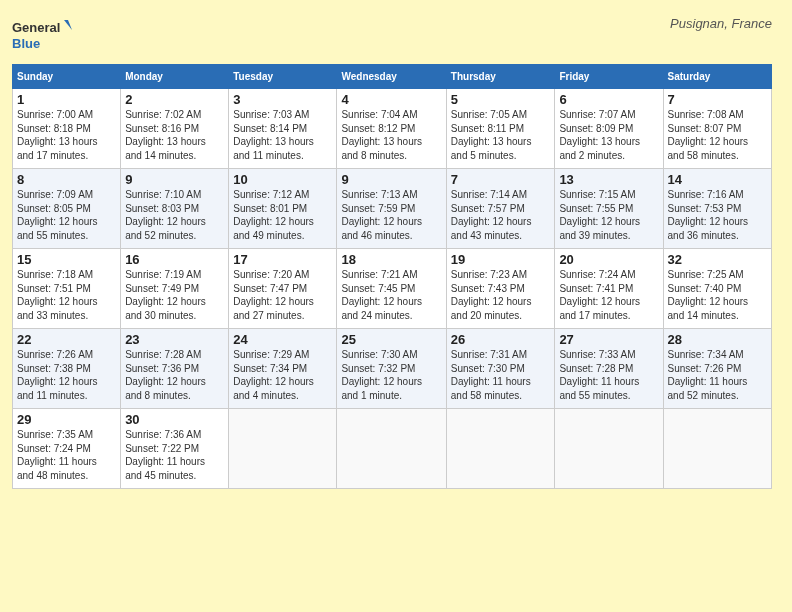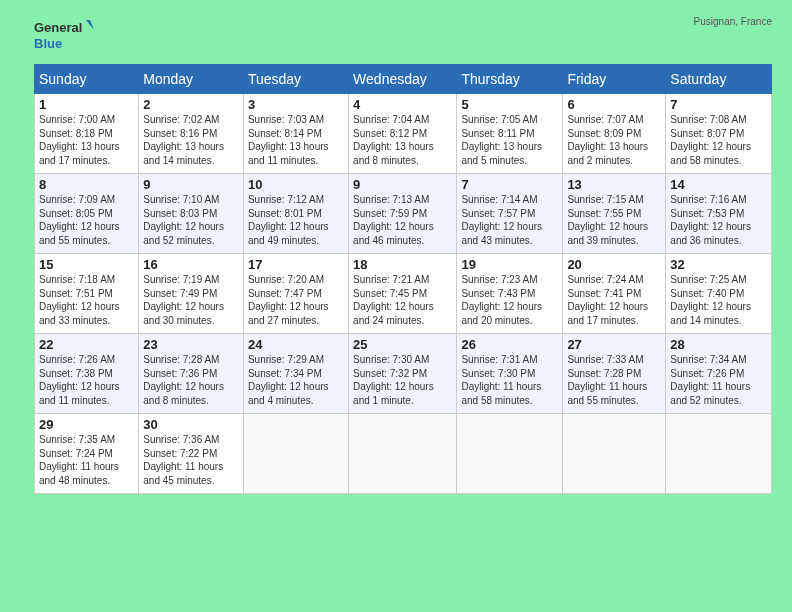--- a/index.html
+++ b/index.html
@@ -6,22 +6,22 @@
     body {
       font-family: Arial, sans-serif;
       background: #fff;
       width: 792px;
       height: 612px;
       overflow: hidden;
     }
     .page {
       width: 792px;
       min-height: 612px;
-      padding: 16px 20px 10px 34px;
-      background: #86efac;
+      padding: 16px 20px 10px 12px;
+      background: #fef9c3;
     }
     .header {
       display: flex;
       justify-content: space-between;
       align-items: flex-start;
       margin-bottom: 10px;
     }
     .logo {
       display: flex;
       align-items: center;
@@ -29,33 +29,34 @@
     }
     .title-section {
       text-align: right;
     }
     .month-title {
       font-size: 32px;
       font-weight: bold;
       color: #333;
     }
     .location {
-      font-size: 10px;
+      font-size: 13px;
       color: #555;
+      font-style: italic;
     }
     .calendar-table {
       width: 100%;
       border-collapse: collapse;
       font-size: 10.5px;
     }
     .calendar-table th {
       background: #2a6db5;
       color: #fff;
-      font-size: 14px;
-      font-weight: normal;
+      font-size: 10px;
+      font-weight: bold;
       padding: 6px 4px;
       text-align: left;
       border: 1px solid #2a6db5;
     }
     .calendar-table td {
       border: 1px solid #ccc;
       vertical-align: top;
       padding: 3px 4px;
       width: 113px;
       height: 80px;

